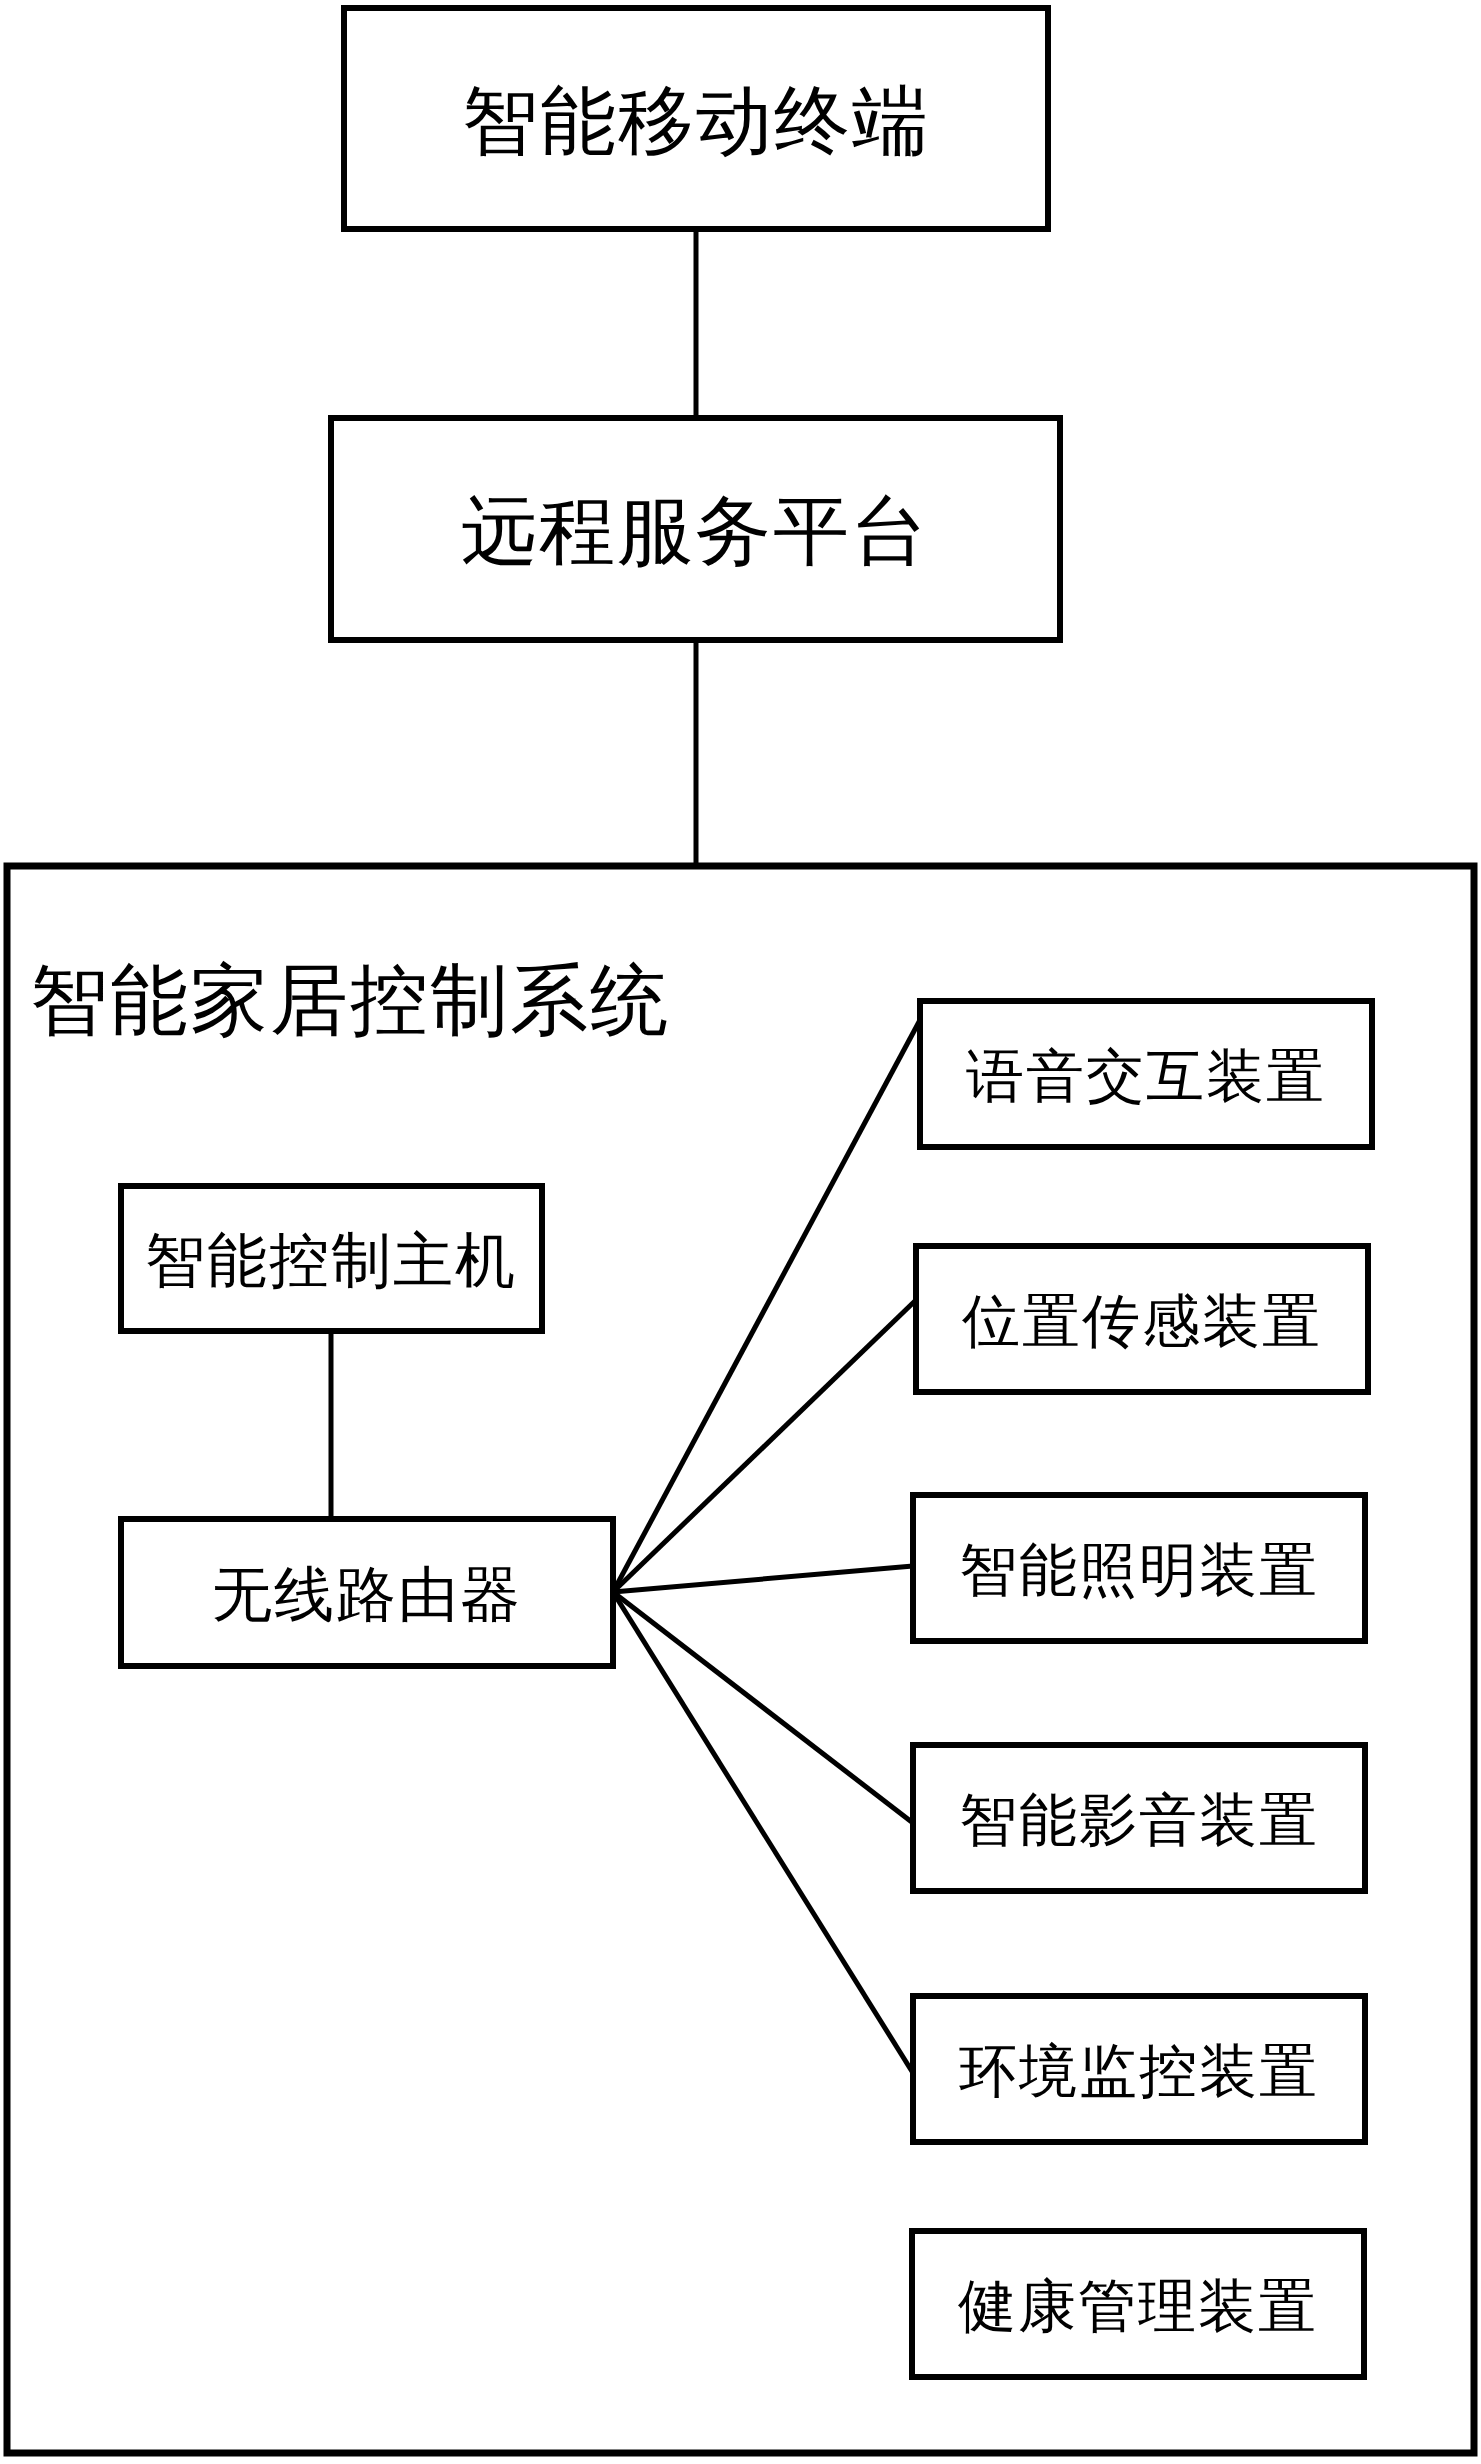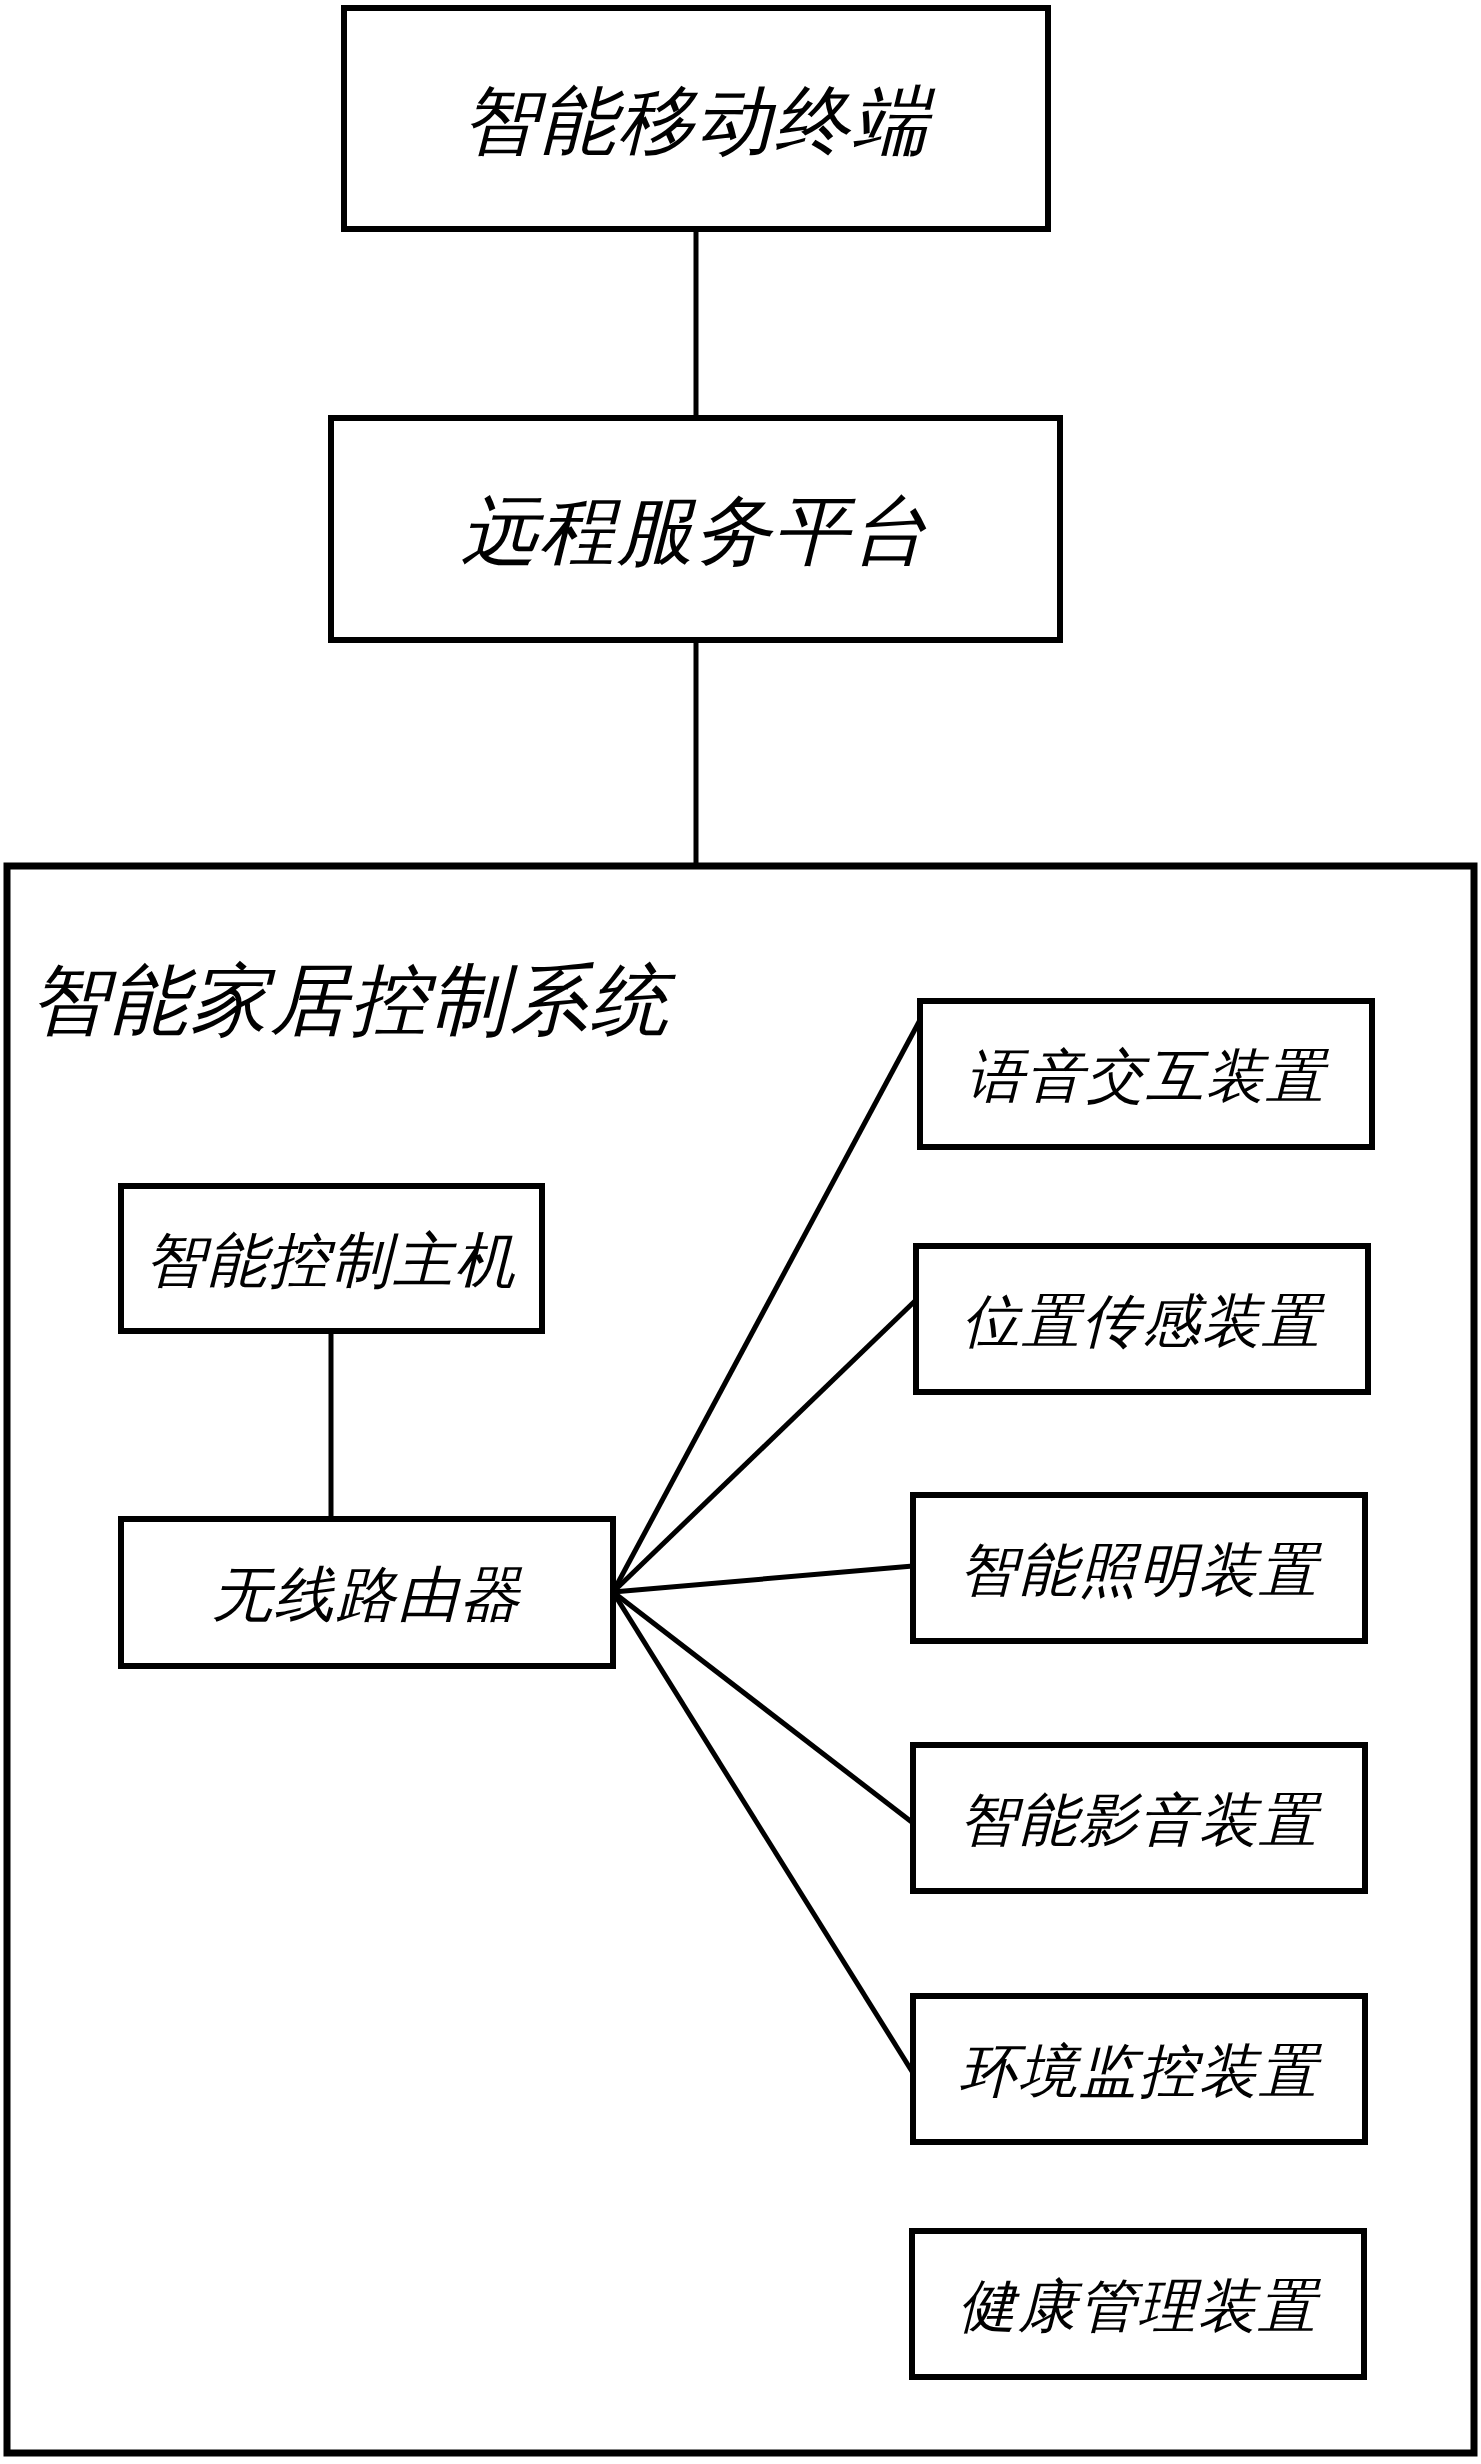--- a/index.html
+++ b/index.html
@@ -9,21 +9,20 @@
   }
   body {
     font-family: "DejaVu Sans", "Liberation Sans", sans-serif;
   }
   #stage {
     position: relative;
     width: 1481px;
     height: 2464px;
     background: #ffffff;
     overflow: hidden;
-    font-style: italic;
   }
   #diagram-svg {
     position: absolute;
     left: 0;
     top: 0;
     width: 1481px;
     height: 2464px;
   }
   .node-box {
     fill: #ffffff;

